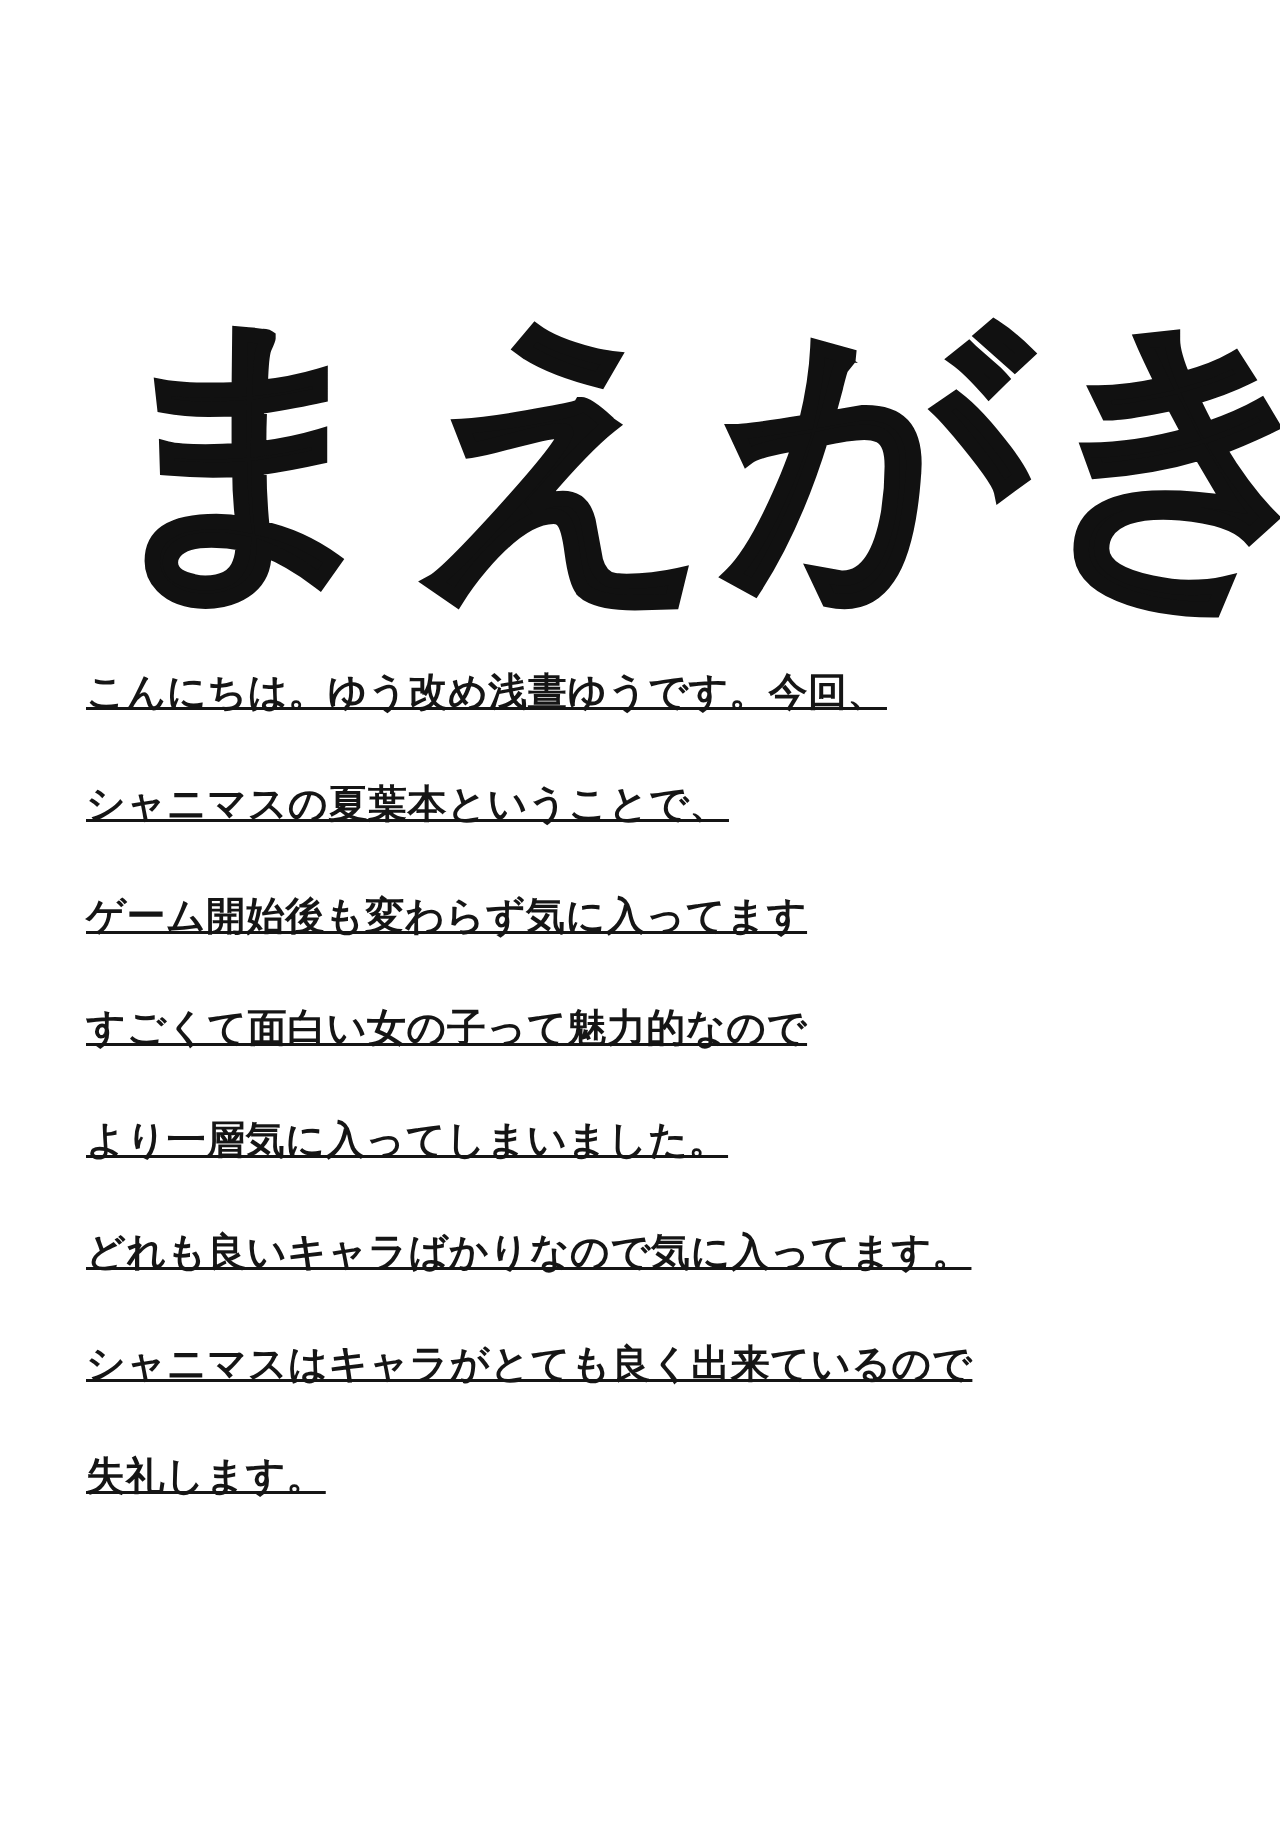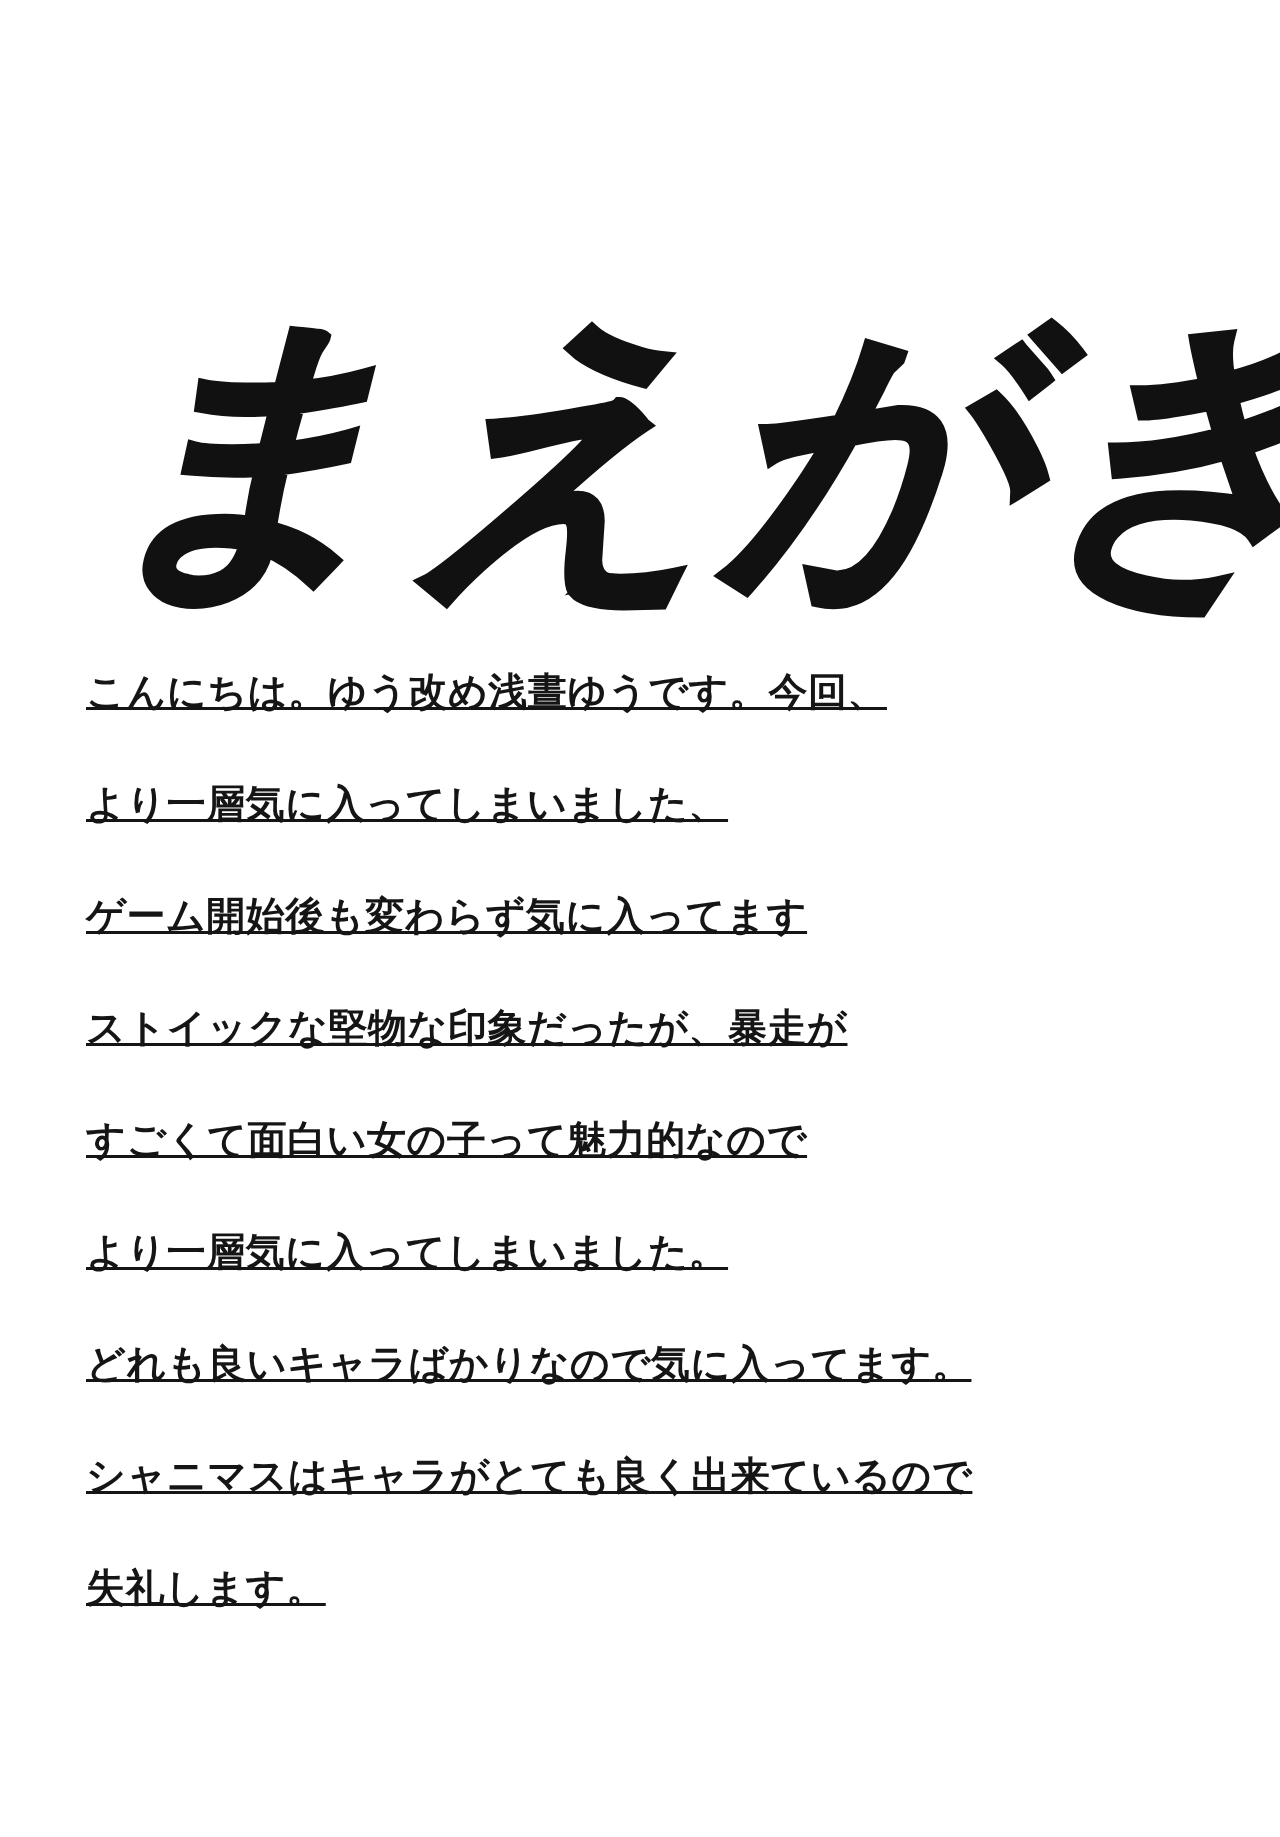--- a/index.html
+++ b/index.html
@@ -29,21 +29,20 @@
     height: 360px;
     font-family: "DejaVu Sans", "Liberation Sans", sans-serif;
     font-size: 300px;
     line-height: 330px;
     font-weight: 700;
     letter-spacing: 6px;
     color: #111111;
     white-space: nowrap;
     -webkit-text-stroke: 6px #111111;
     text-rendering: geometricPrecision;
-    font-style: italic;
   }
   .body-text {
     position: absolute;
     left: 86px;
     top: 608px;
     width: 1080px;
     font-size: 39px;
     line-height: 56px;
     font-weight: 700;
     color: #151515;
@@ -58,23 +57,22 @@
 </style>
 </head>
 <body>
 
 <div class="page">
 
   <h1 class="heading">まえがき</h1>
 
   <div class="body-text">
     <span class="line">こんにちは。ゆう改め浅晝ゆうです。今回、</span>
-    <span class="line">より一層気に入ってしまいました、</span>
+    <span class="line">シャニマスの夏葉本ということで、</span>
     <span class="line">ゲーム開始後も変わらず気に入ってます</span>
-    <span class="line">ストイックな堅物な印象だったが、暴走が</span>
     <span class="line">すごくて面白い女の子って魅力的なので</span>
     <span class="line">より一層気に入ってしまいました。</span>
     <span class="line">どれも良いキャラばかりなので気に入ってます。</span>
     <span class="line">シャニマスはキャラがとても良く出来ているので</span>
     <span class="line">失礼します。</span>
   </div>
 
 </div>
 
 </body></html>

